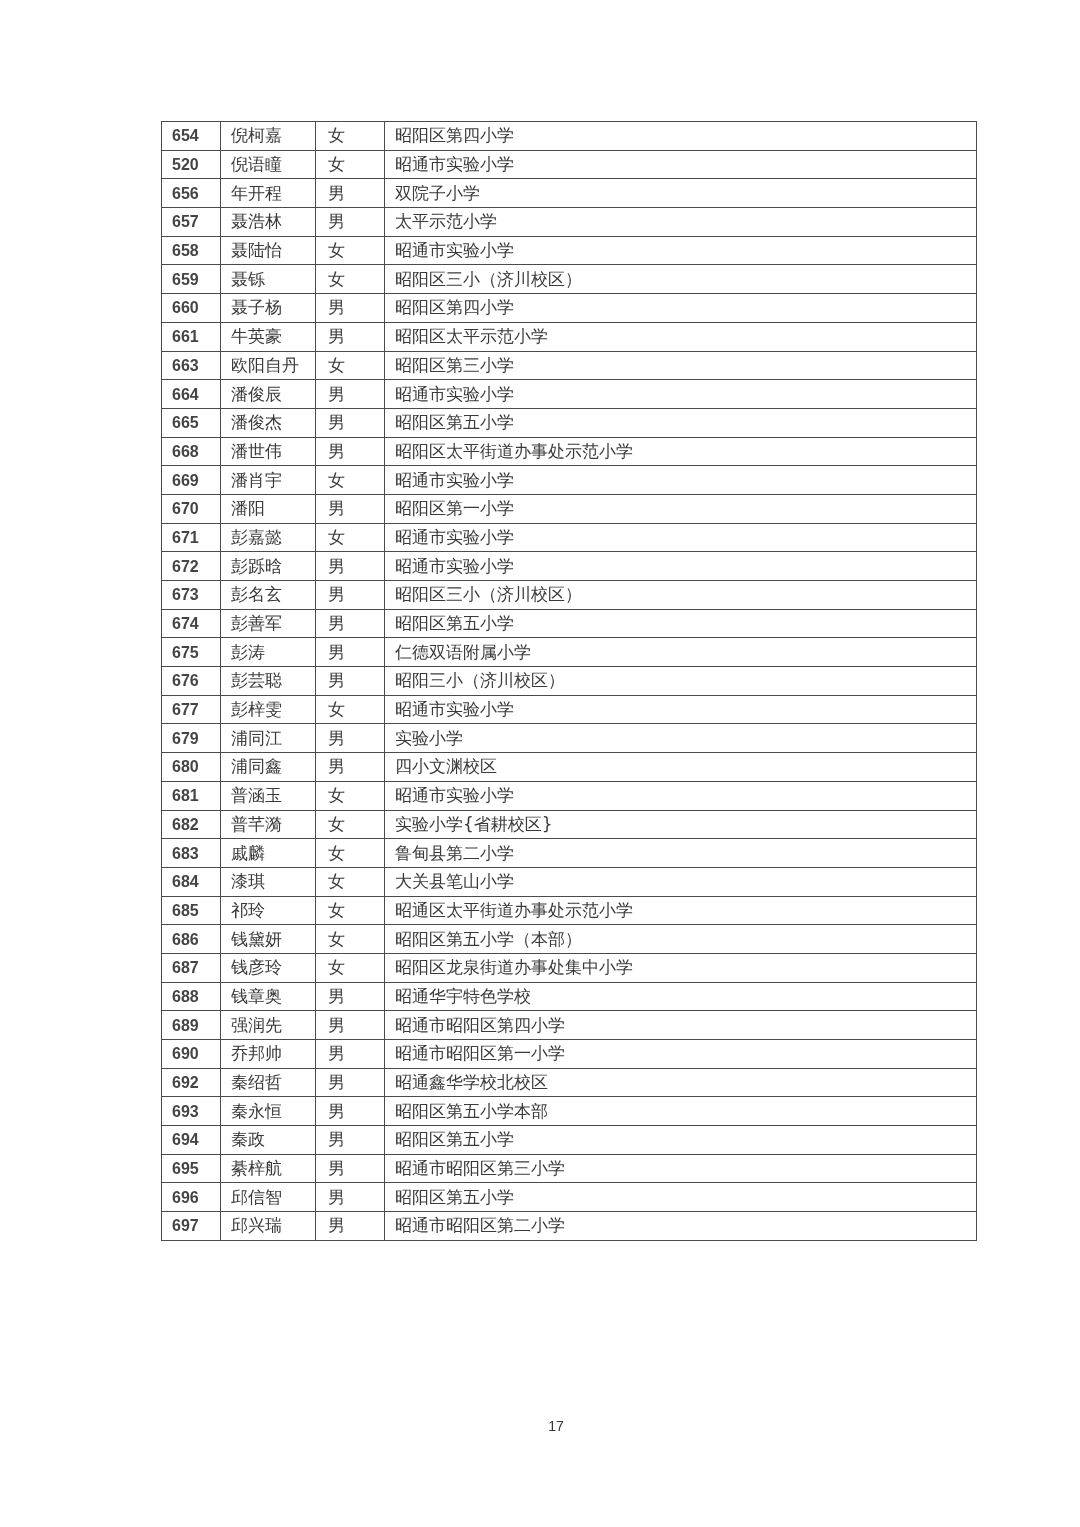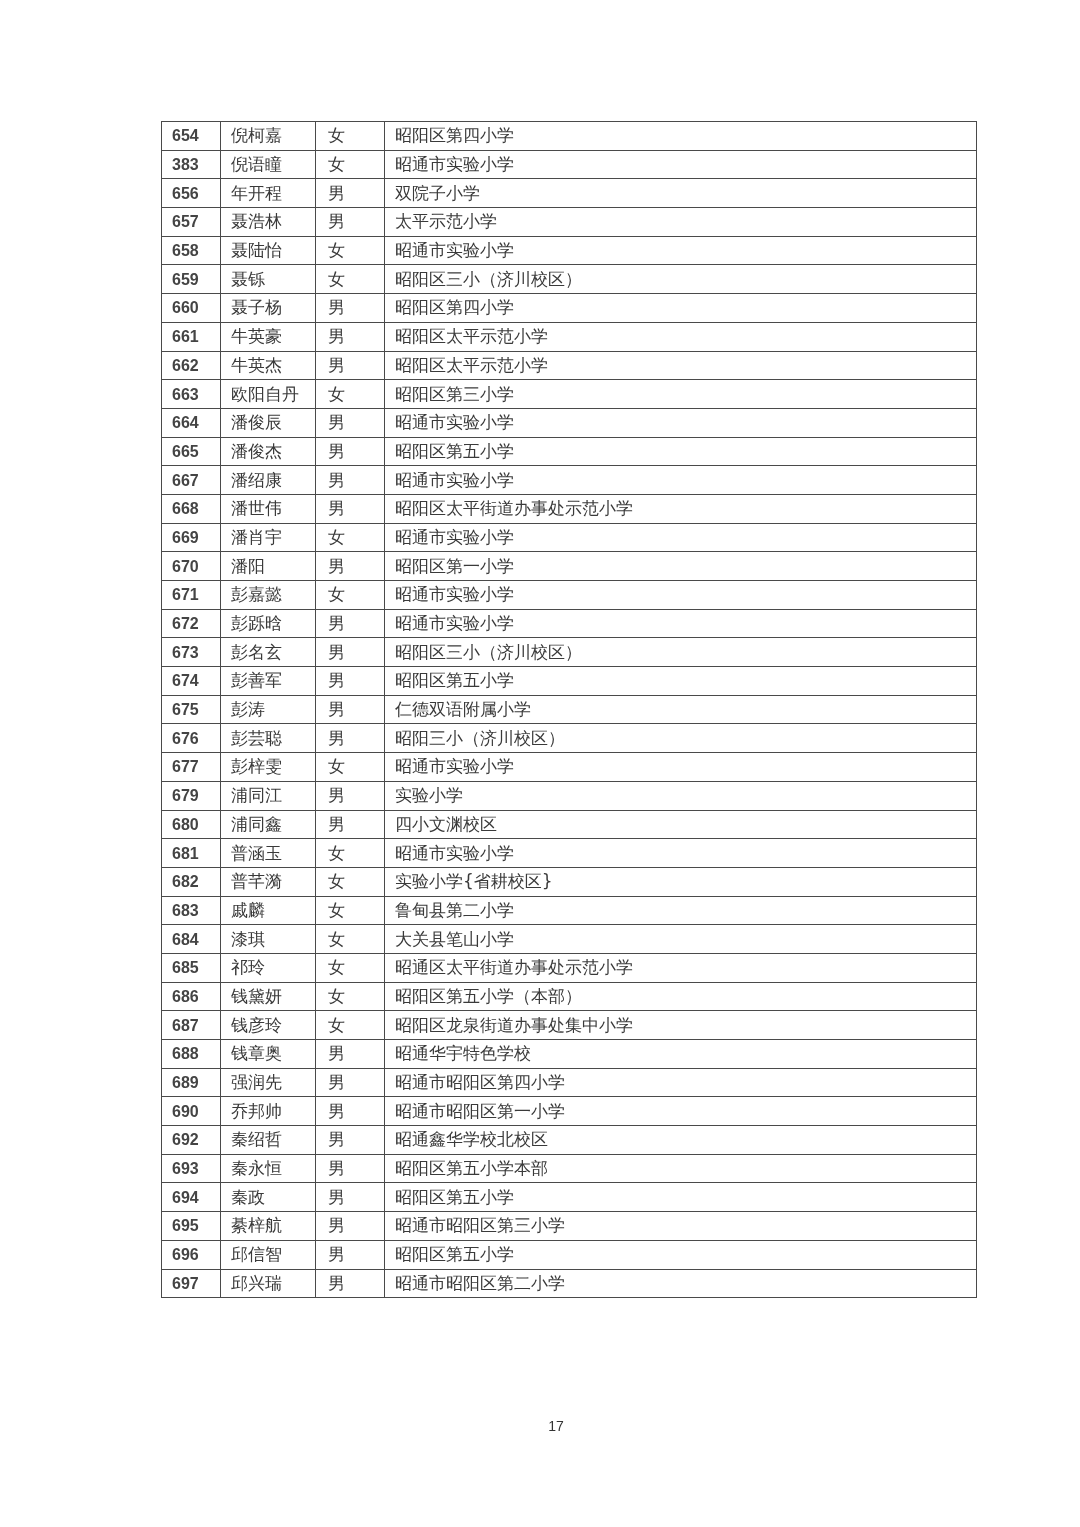--- a/index.html
+++ b/index.html
@@ -30,21 +30,21 @@
         <col class="c4">
       </colgroup>
     <tbody id="roster-body">
         <tr>
           <td class="num">654</td>
           <td class="name">倪柯嘉</td>
           <td class="gender">女</td>
           <td class="school">昭阳区第四小学</td>
         </tr>
         <tr>
-          <td class="num">383</td>
+          <td class="num">520</td>
           <td class="name">倪语瞳</td>
           <td class="gender">女</td>
           <td class="school">昭通市实验小学</td>
         </tr>
         <tr>
           <td class="num">656</td>
           <td class="name">年开程</td>
           <td class="gender">男</td>
           <td class="school">双院子小学</td>
         </tr>
@@ -72,48 +72,36 @@
           <td class="gender">男</td>
           <td class="school">昭阳区第四小学</td>
         </tr>
         <tr>
           <td class="num">661</td>
           <td class="name">牛英豪</td>
           <td class="gender">男</td>
           <td class="school">昭阳区太平示范小学</td>
         </tr>
         <tr>
-          <td class="num">662</td>
-          <td class="name">牛英杰</td>
-          <td class="gender">男</td>
-          <td class="school">昭阳区太平示范小学</td>
-        </tr>
-        <tr>
           <td class="num">663</td>
           <td class="name">欧阳自丹</td>
           <td class="gender">女</td>
           <td class="school">昭阳区第三小学</td>
         </tr>
         <tr>
           <td class="num">664</td>
           <td class="name">潘俊辰</td>
           <td class="gender">男</td>
           <td class="school">昭通市实验小学</td>
         </tr>
         <tr>
           <td class="num">665</td>
           <td class="name">潘俊杰</td>
           <td class="gender">男</td>
           <td class="school">昭阳区第五小学</td>
-        </tr>
-        <tr>
-          <td class="num">667</td>
-          <td class="name">潘绍康</td>
-          <td class="gender">男</td>
-          <td class="school">昭通市实验小学</td>
         </tr>
         <tr>
           <td class="num">668</td>
           <td class="name">潘世伟</td>
           <td class="gender">男</td>
           <td class="school">昭阳区太平街道办事处示范小学</td>
         </tr>
         <tr>
           <td class="num">669</td>
           <td class="name">潘肖宇</td>

